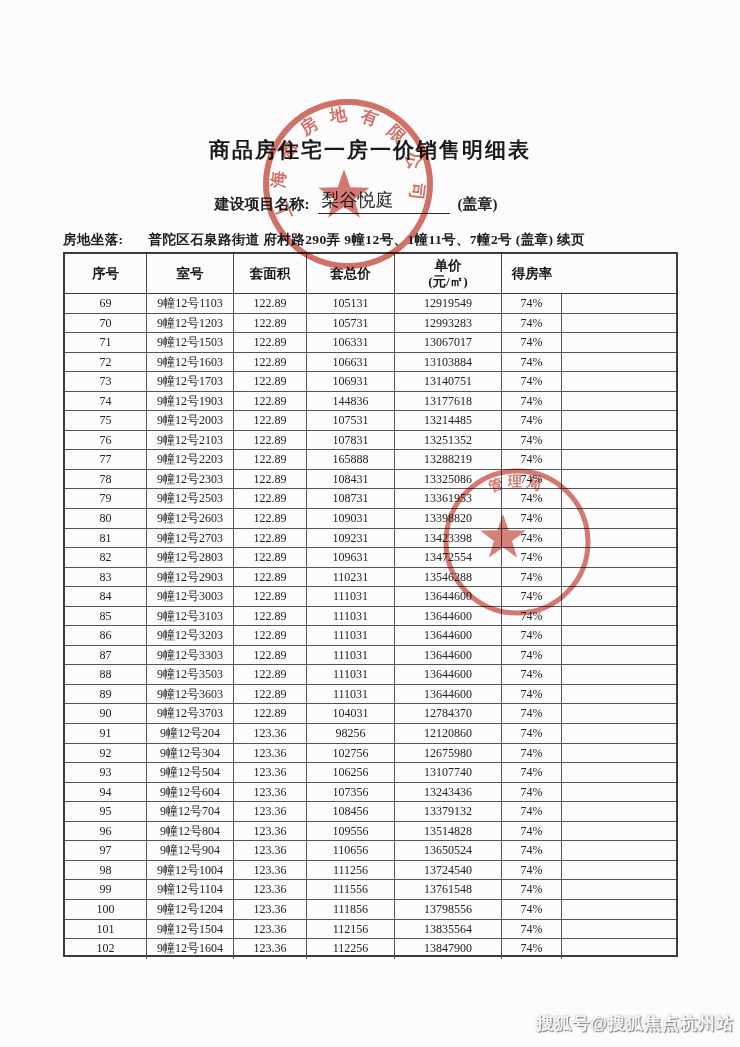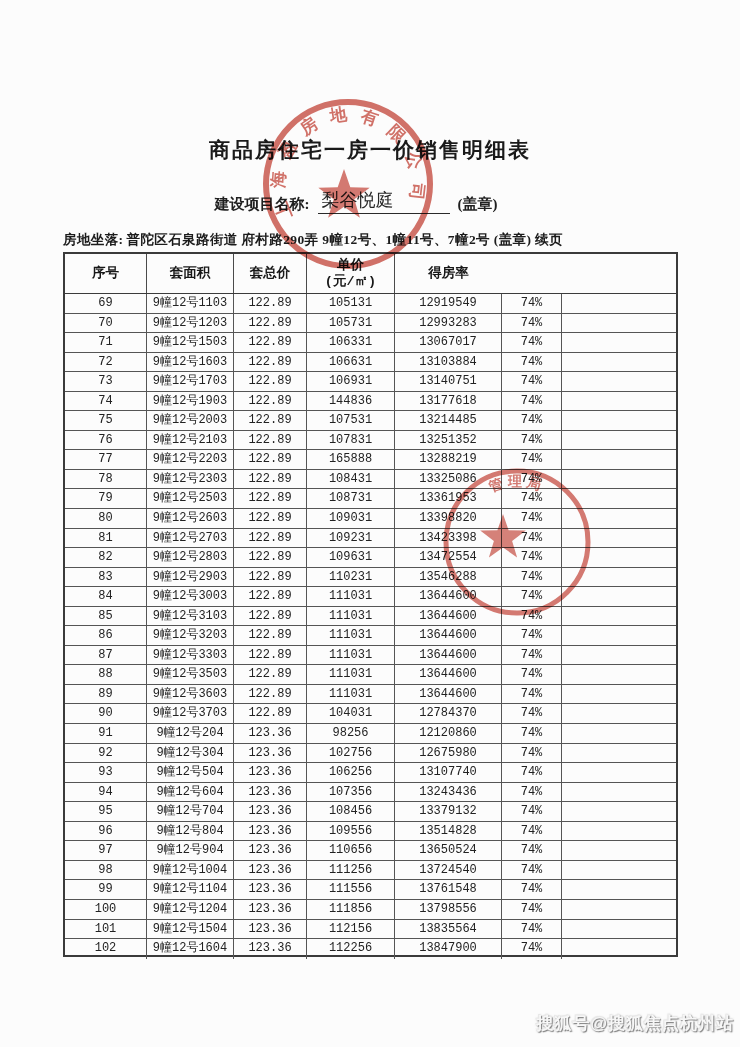--- a/index.html
+++ b/index.html
@@ -22,25 +22,25 @@
   }
   .project-underline{
     display:inline-block; width:132px; 
     border-bottom:1.5px solid #2a2a2a; font-size:18px; font-weight:normal;
     padding:0 4px 1px 4px; color:#262626;
   }
   .address-line{
     position:absolute; top:231px; left:63px; width:640px;
     font-size:13.5px; font-weight:bold; letter-spacing:.4px; color:#1c1c1c;
   }
-  .address-line .label{ margin-right:3px; }
+  .address-line .label{ margin-right:25px; }
   
   .sales-table{
     position:absolute; left:63px; top:252px; width:615px; height:705px;
-    border:2px solid #3b3b3b; background:transparent;font-family:Liberation Mono, monospace;
+    border:2px solid #3b3b3b; background:transparent;
   }
   .thead,.tr{ display:grid; grid-template-columns:82px 87px 73px 88px 107px 60px 114px; }
   .thead{ height:40px; border-bottom:1.5px solid #3b3b3b; }
   .th{
     display:flex; flex-direction:column; justify-content:center; align-items:center;
     font-size:13.5px; font-weight:bold; border-right:1px solid #4a4a4a;
     white-space:pre-line; text-align:center; line-height:16px; color:#181818;
   }
   .th:last-child{ border-right:none; }
   .tr{ height:19.55px; border-bottom:1px solid #555; }
@@ -81,20 +81,21 @@
 </div>
 
 <div class="address-line">
   <span class="label">房地坐落:</span><span>普陀区石泉路街道 府村路290弄 9幢12号、1幢11号、7幢2号</span>
   <span>(盖章) 续页</span>
 </div>
 
 <div class="sales-table">
   <div class="thead">
       <div class="th">序号</div>
+      <div class="th">室号</div>
       <div class="th">套面积</div>
       <div class="th">套总价</div>
       <div class="th">单价
 (元/㎡)</div>
       <div class="th">得房率</div>
     </div>
   <div>
       <div class="tr">
         <div class="td">69</div>
         <div class="td">9幢12号1103</div>

